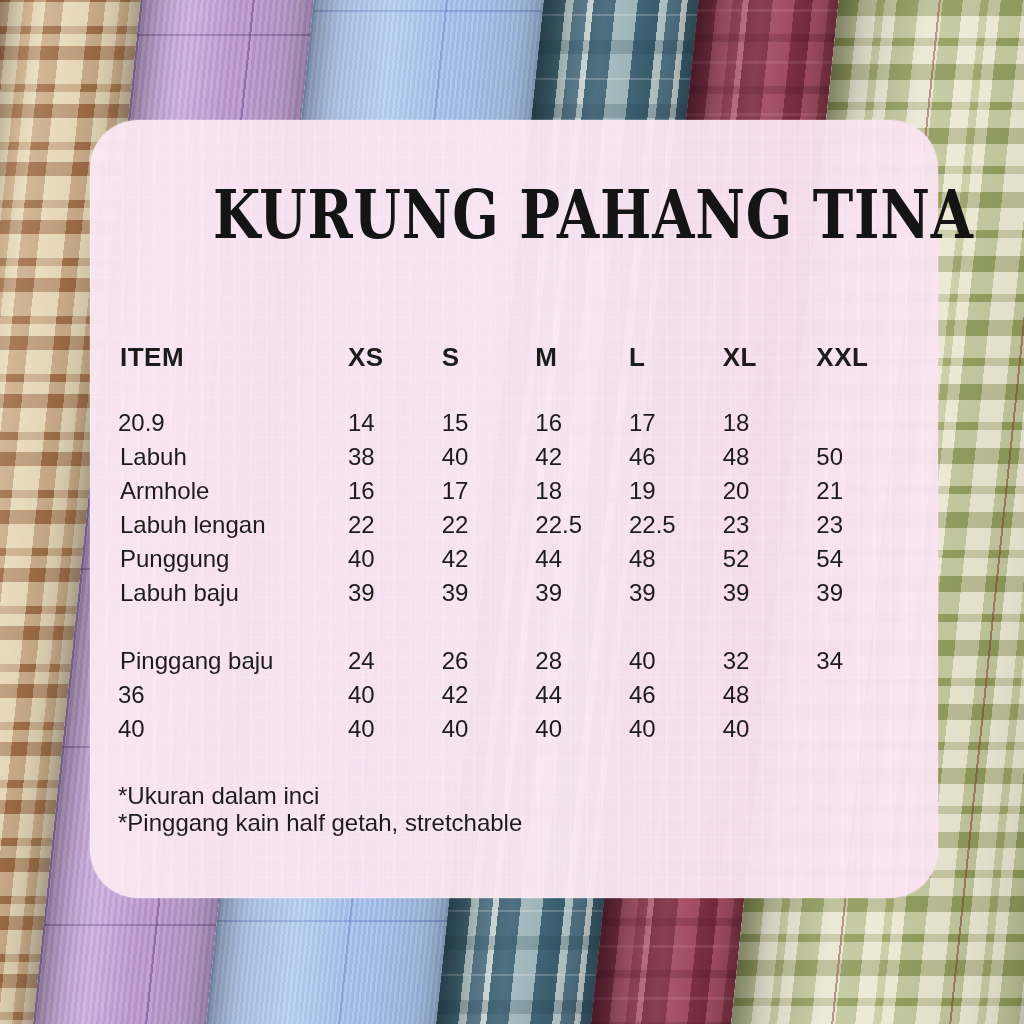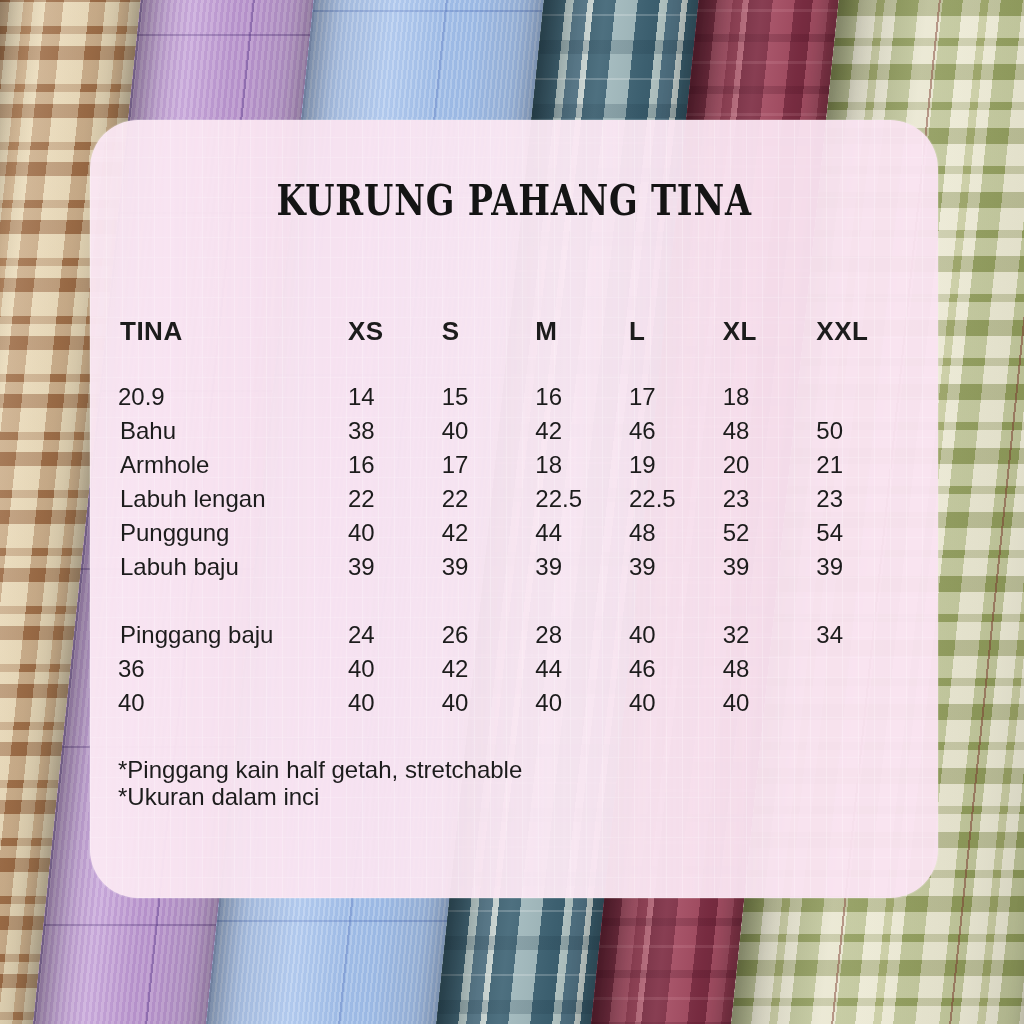--- a/index.html
+++ b/index.html
@@ -80,21 +80,21 @@
     background-image:
       repeating-linear-gradient(90deg, rgba(255,255,255,0.45) 0 1px, transparent 1px 16px),
       repeating-linear-gradient(0deg, rgba(255,255,255,0.35) 0 1px, transparent 1px 20px),
       linear-gradient(90deg, rgba(255,255,255,0.25) 0%, rgba(255,255,255,0) 30%, rgba(255,255,255,0.30) 55%, rgba(255,255,255,0) 80%);
     opacity:0.55;
   }
   .panel-inner{position:relative;height:100%;padding:42px 28px 0 28px;box-sizing:border-box;}
   .chart-title{
     margin:18px 0 0 0;text-align:center;
     font-family:"DejaVu Serif","Liberation Serif",serif;
-    font-weight:bold;font-size:42px;line-height:1;color:#141414;
+    font-weight:bold;font-size:68px;line-height:1;color:#141414;
     letter-spacing:1px;white-space:nowrap;
   }
   .chart-title span{display:inline-block;transform:scaleX(0.80);transform-origin:center;}
   
   .size-table{margin-top:92px;color:#1c1c1c;}
   .trow{display:grid;grid-template-columns:230px repeat(6,1fr);align-items:baseline;}
   .thead .cell{font-weight:bold;font-size:26px;letter-spacing:0.5px;}
   .thead{margin-bottom:32px;}
   .cell{font-size:24px;line-height:34px;}
   .cell.item{text-align:left;padding-left:2px;}
@@ -117,39 +117,39 @@
 </div>
 
 <div class="panel">
   <div class="panel-inner">
     <h1 class="chart-title">
       <span>KURUNG PAHANG TINA</span>
     </h1>
 
     <div class="size-table">
       <div class="trow thead">
-        <div class="cell item">TINA</div>
+        <div class="cell item">ITEM</div>
         <div class="cell val">XS</div>
         <div class="cell val">S</div>
         <div class="cell val">M</div>
         <div class="cell val">L</div>
         <div class="cell val">XL</div>
         <div class="cell val">XXL</div>
       </div>
       <div>
           <div class="trow">
             <div class="cell val">20.9</div>
             <div class="cell val">14</div>
             <div class="cell val">15</div>
             <div class="cell val">16</div>
             <div class="cell val">17</div>
             <div class="cell val">18</div>
           </div>
           <div class="trow">
-            <div class="cell item">Bahu</div>
+            <div class="cell item">Labuh</div>
             <div class="cell val">38</div>
             <div class="cell val">40</div>
             <div class="cell val">42</div>
             <div class="cell val">46</div>
             <div class="cell val">48</div>
             <div class="cell val">50</div>
           </div>
           <div class="trow">
             <div class="cell item">Armhole</div>
             <div class="cell val">16</div>
@@ -209,17 +209,17 @@
             <div class="cell val">40</div>
             <div class="cell val">40</div>
             <div class="cell val">40</div>
             <div class="cell val">40</div>
             <div class="cell val">40</div>
           </div>
         </div>
     </div>
 
     <div class="notes">
+      <div class="note">*Ukuran dalam inci</div>
       <div class="note">*Pinggang kain half getah, stretchable</div>
-      <div class="note">*Ukuran dalam inci</div>
     </div>
   </div>
 </div>
 
 </body></html>

